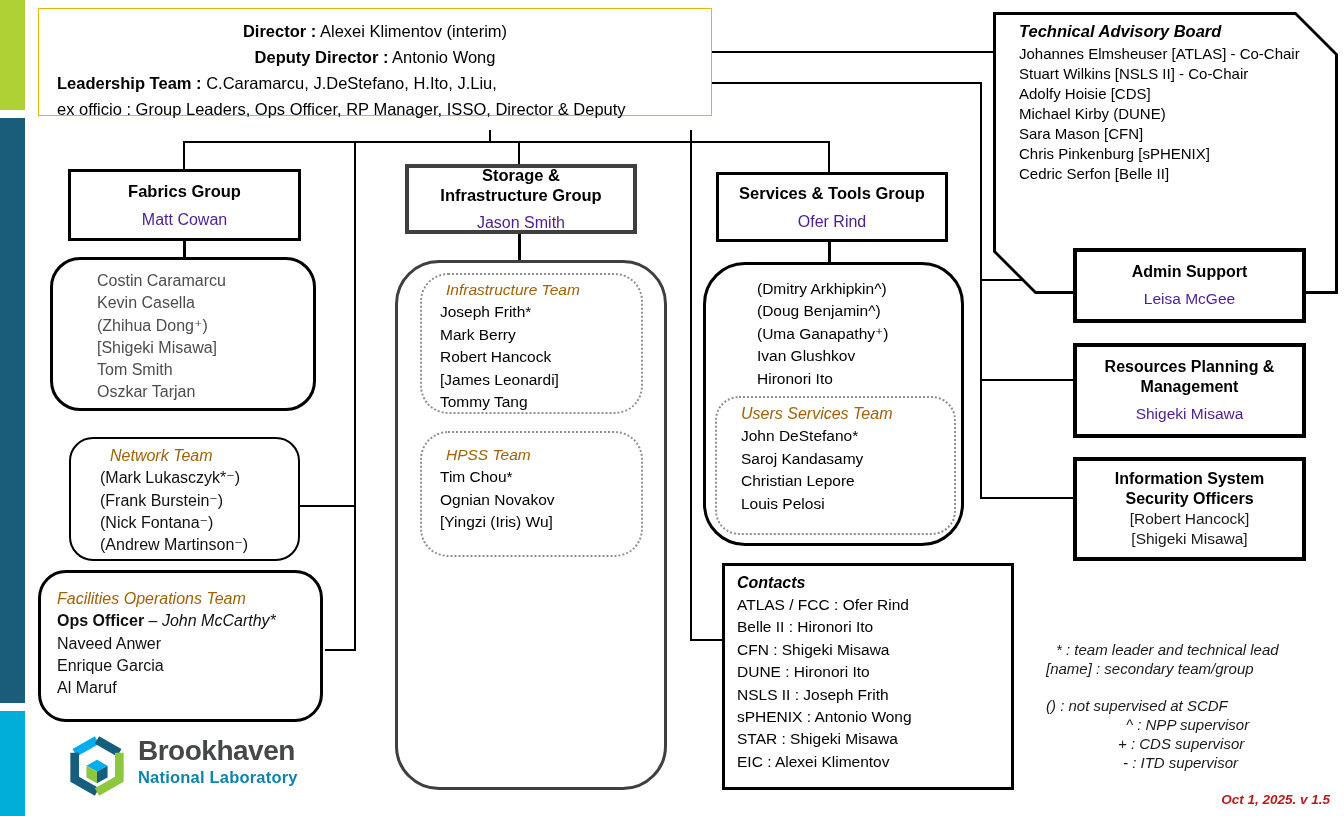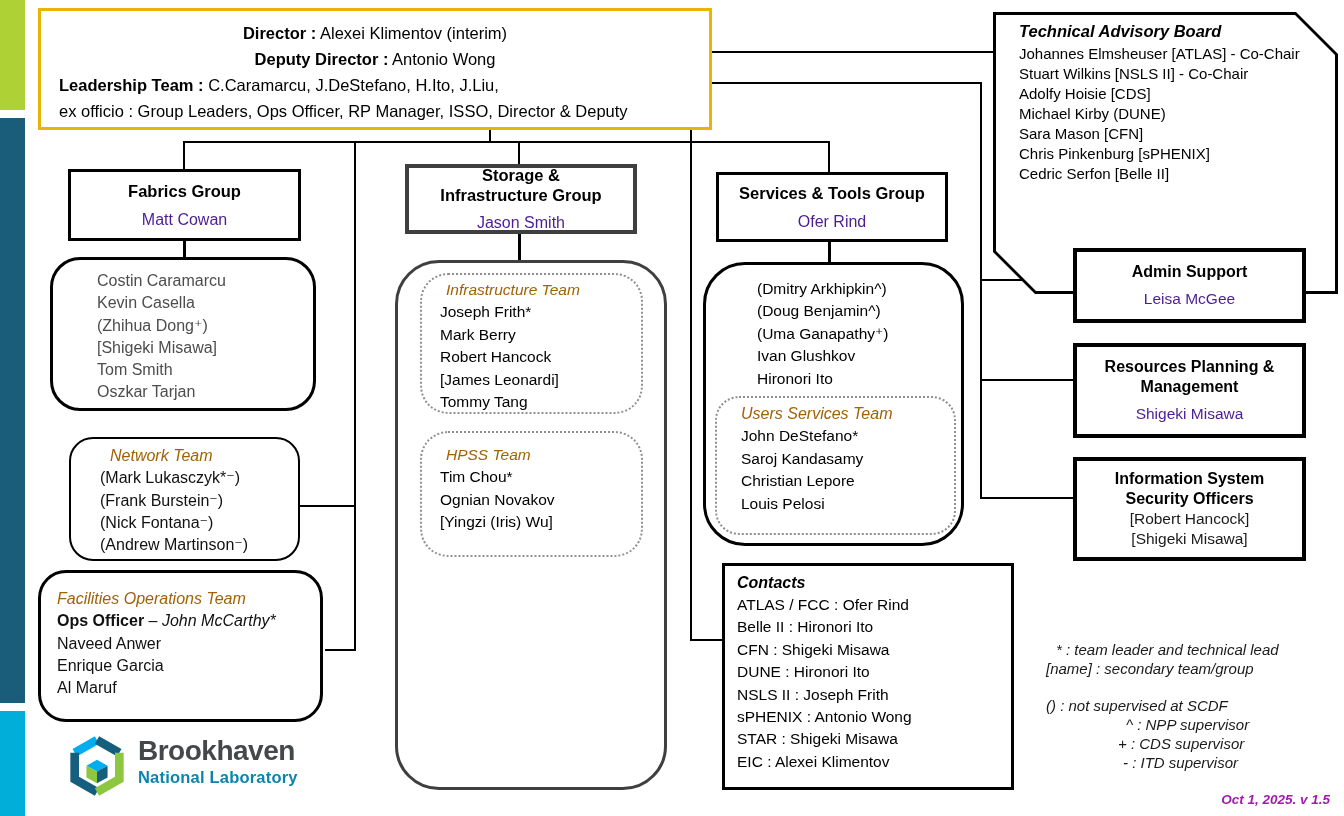--- a/index.html
+++ b/index.html
@@ -20,21 +20,21 @@
   .gray-names{color:#4d4d4d;}
   .tab-outer{position:absolute;left:993px;top:12px;width:345px;height:282px;background:#000;
              clip-path:polygon(0 0, calc(100% - 42px) 0, 100% 42px, 100% 100%, 42px 100%, 0 calc(100% - 42px));}
   .tab-inner{position:absolute;inset:3px;background:#fff;
              clip-path:polygon(0 0, calc(100% - 40px) 0, 100% 40px, 100% 100%, 40px 100%, 0 calc(100% - 40px));}
   .tab-content{position:absolute;left:26px;top:6px;width:300px;}
   .tab-title{font-weight:bold;font-style:italic;font-size:16.5px;line-height:26px;}
   .tab-line{font-size:15px;line-height:20px;}
   .legend{position:absolute;left:1046px;top:640px;width:300px;font-style:italic;font-size:15px;line-height:19px;color:#1a1a1a;}
   .legend .gap{height:18px;}
-  .version{position:absolute;right:14px;top:792px;font-weight:bold;font-style:italic;font-size:13.5px;color:#a21caf;}
+  .version{position:absolute;right:14px;top:792px;font-weight:bold;font-style:italic;font-size:13.5px;color:#b91c1c;}
   .logo{position:absolute;left:66px;top:735px;display:flex;align-items:flex-start;}
   .logo-text{margin-left:10px;}
   .logo-name{font-size:28px;font-weight:bold;color:#45484a;letter-spacing:-0.5px;line-height:32px;}
   .logo-sub{font-size:16.5px;font-weight:bold;color:#0d84ad;letter-spacing:0.2px;line-height:20px;}
   .ops-line .b{font-weight:bold;}
   .ops-line .i{font-style:italic;}
 </style>
 </head>
 <body>
 
@@ -57,21 +57,21 @@
   <div class="line" style="left:325px;top:649px;width:31px;height:2px;"></div>
   <div class="line" style="left:690px;top:130px;width:2px;height:511px;"></div>
   <div class="line" style="left:690px;top:639px;width:34px;height:2px;"></div>
   <div class="line" style="left:712px;top:51px;width:283px;height:2px;"></div>
   <div class="line" style="left:712px;top:82px;width:270px;height:2px;"></div>
   <div class="line" style="left:980px;top:82px;width:2px;height:417px;"></div>
   <div class="line" style="left:980px;top:279px;width:95px;height:2px;"></div>
   <div class="line" style="left:980px;top:379px;width:95px;height:2px;"></div>
   <div class="line" style="left:980px;top:497px;width:95px;height:2px;"></div>
 
-  <div class="box" style="left:38px;top:8px;width:674px;height:122px;border:3px solid #eab308;font-size:16.5px;line-height:26px;padding:9px 18px 0 18px;">
+  <div class="box" style="left:38px;top:8px;width:674px;height:108px;border:1px solid #eab308;font-size:16.5px;line-height:26px;padding:9px 18px 0 18px;">
     <div style="text-align:center;"><span class="b" style="font-weight:bold;">Director :</span><span> Alexei Klimentov (interim)</span></div>
     <div style="text-align:center;"><span style="font-weight:bold;">Deputy Director :</span><span> Antonio Wong</span></div>
     <div><span style="font-weight:bold;">Leadership Team :</span><span>  C.Caramarcu, J.DeStefano, H.Ito,  J.Liu,</span></div>
     <div>ex officio : Group Leaders, Ops Officer, RP Manager, ISSO, Director &amp;  Deputy</div>
   </div>
 
   <div class="tab-outer">
     <div class="tab-inner"></div>
     <div class="tab-content">
       <div class="tab-title">Technical Advisory Board</div>

